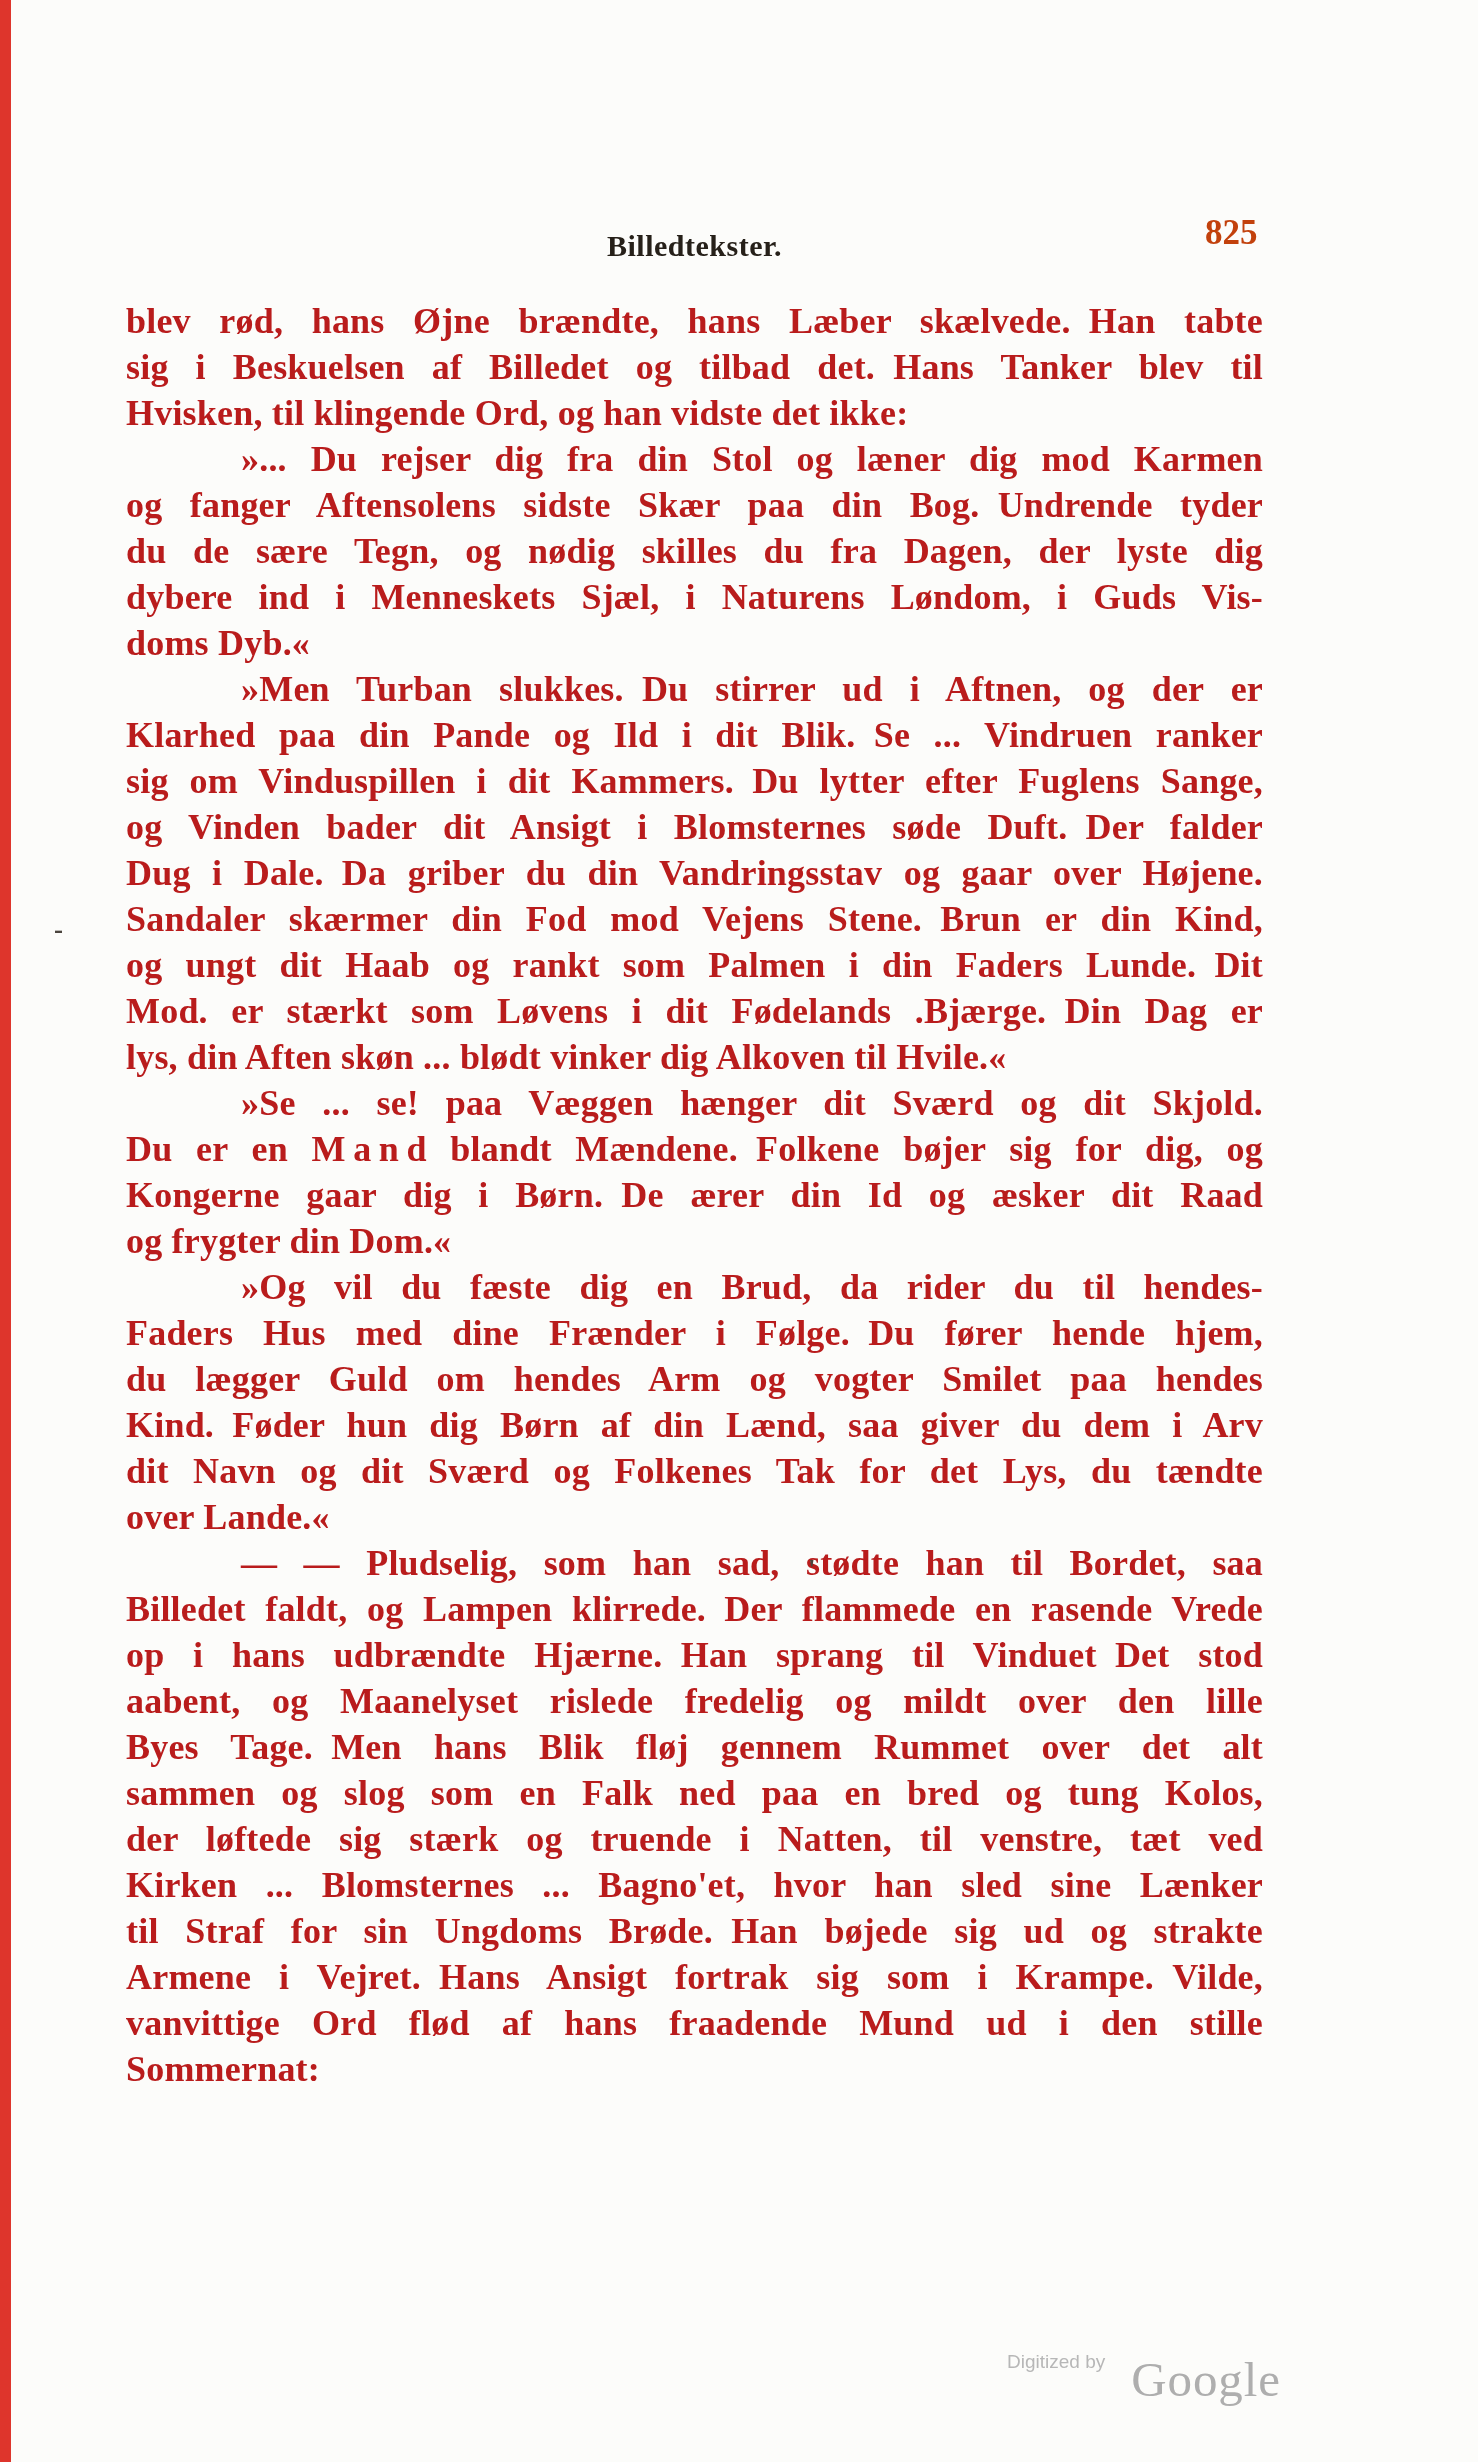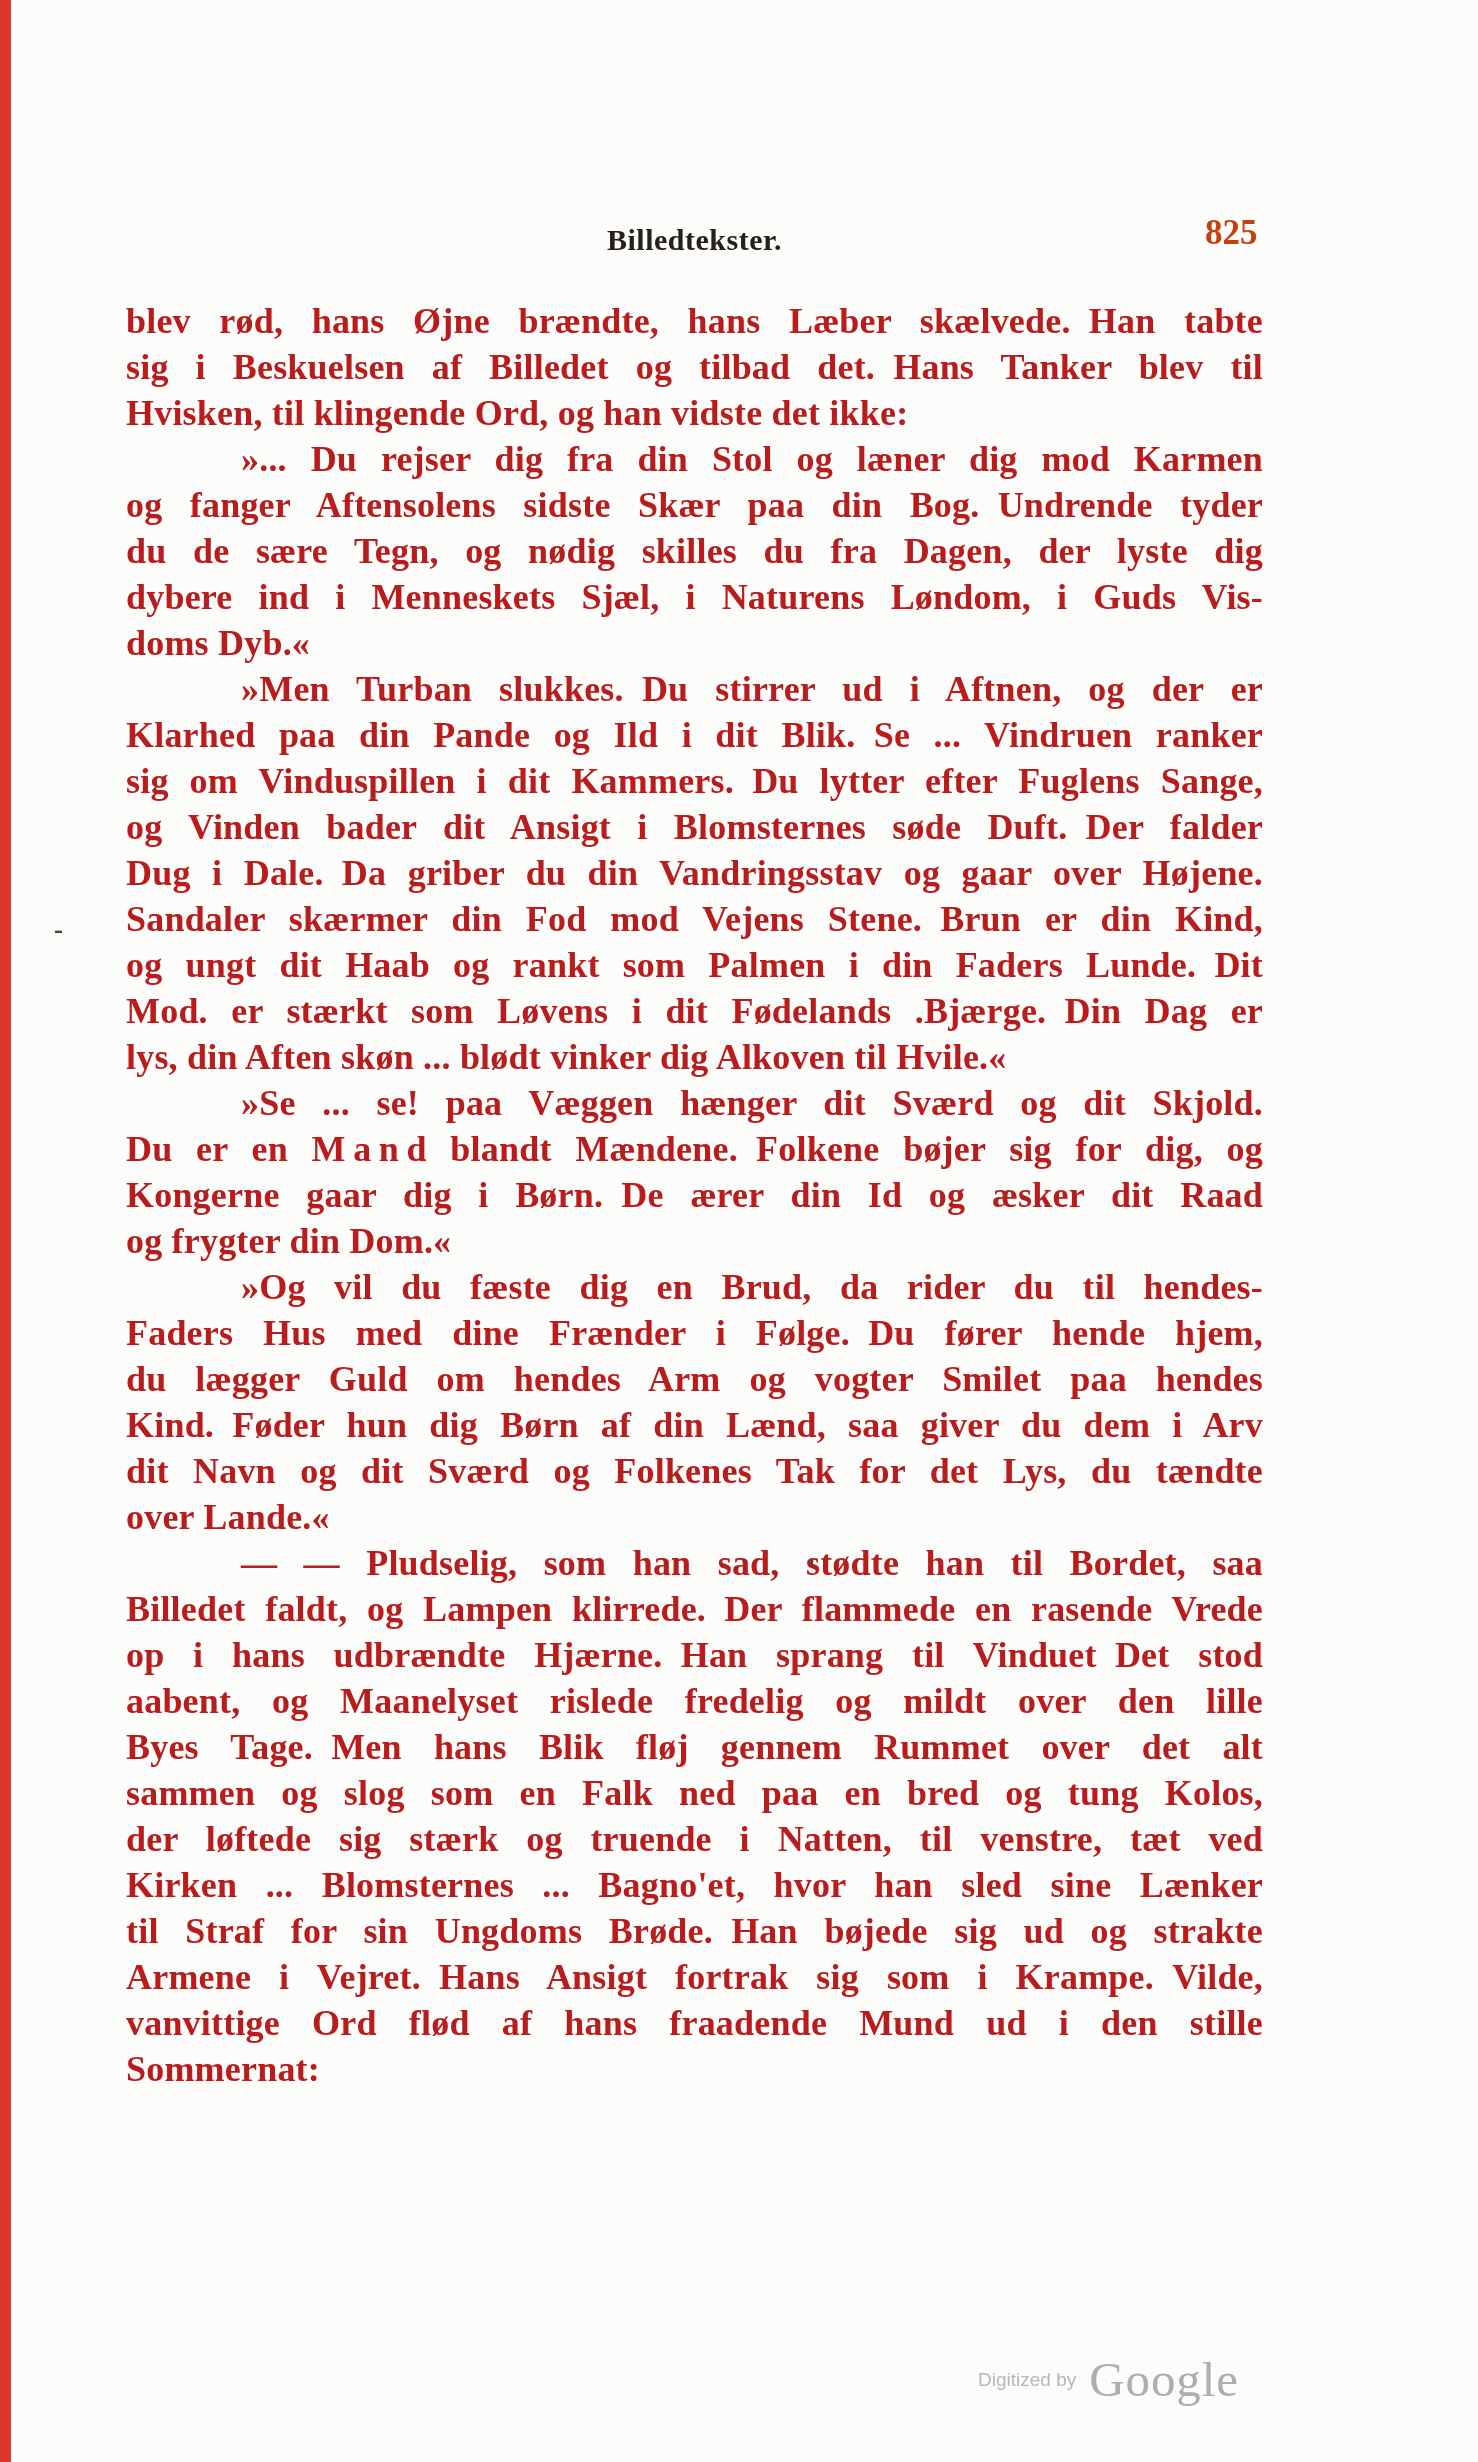--- a/index.html
+++ b/index.html
@@ -14,21 +14,21 @@
     position: absolute; left: 0; top: 0;
     width: 10.8px; height: 2462px;
     background: #de352c;
   }
   .page-header {
     position: absolute; left: 126px; top: 213px;
     width: 1137px; height: 43px;
   }
   .running-title {
     position: absolute; left: 50%; transform: translateX(-50%);
-    top: 10px;
+    top: 16px;
     font-size: 30px; font-weight: 700; color: #262019;
     letter-spacing: 0.5px;
     white-space: nowrap;
   }
   .page-number {
     position: absolute; right: 5.4px; top: 0;
     font-size: 35px; font-weight: 700; color: #c2410c;
   }
   .page-text {
     position: absolute; left: 126px; top: 298px;
@@ -46,22 +46,22 @@
   .line.last {
     text-align-last: left;
   }
   .line.indent { padding-left: 115px; }
   .scan-artifact {
     position: absolute;
     font-size: 27px; font-weight: 700; color: #4a443d;
     line-height: 1;
   }
   .watermark {
-    position: absolute; left: 978px; top: 2351px;
-    display: flex; align-items: center; gap: 13px;
+    position: absolute; left: 1007px; top: 2351px;
+    display: flex; align-items: flex-start; gap: 26px;
     white-space: nowrap;
   }
   .wm-prefix {
     font-family: "Liberation Sans", "DejaVu Sans", sans-serif;
     font-size: 19px; color: #b7b7b7;
   }
   .wm-brand {
     font-family: "Liberation Serif", "DejaVu Serif", serif;
     font-size: 49px; color: #aeaeae;
     letter-spacing: 0.9px;

